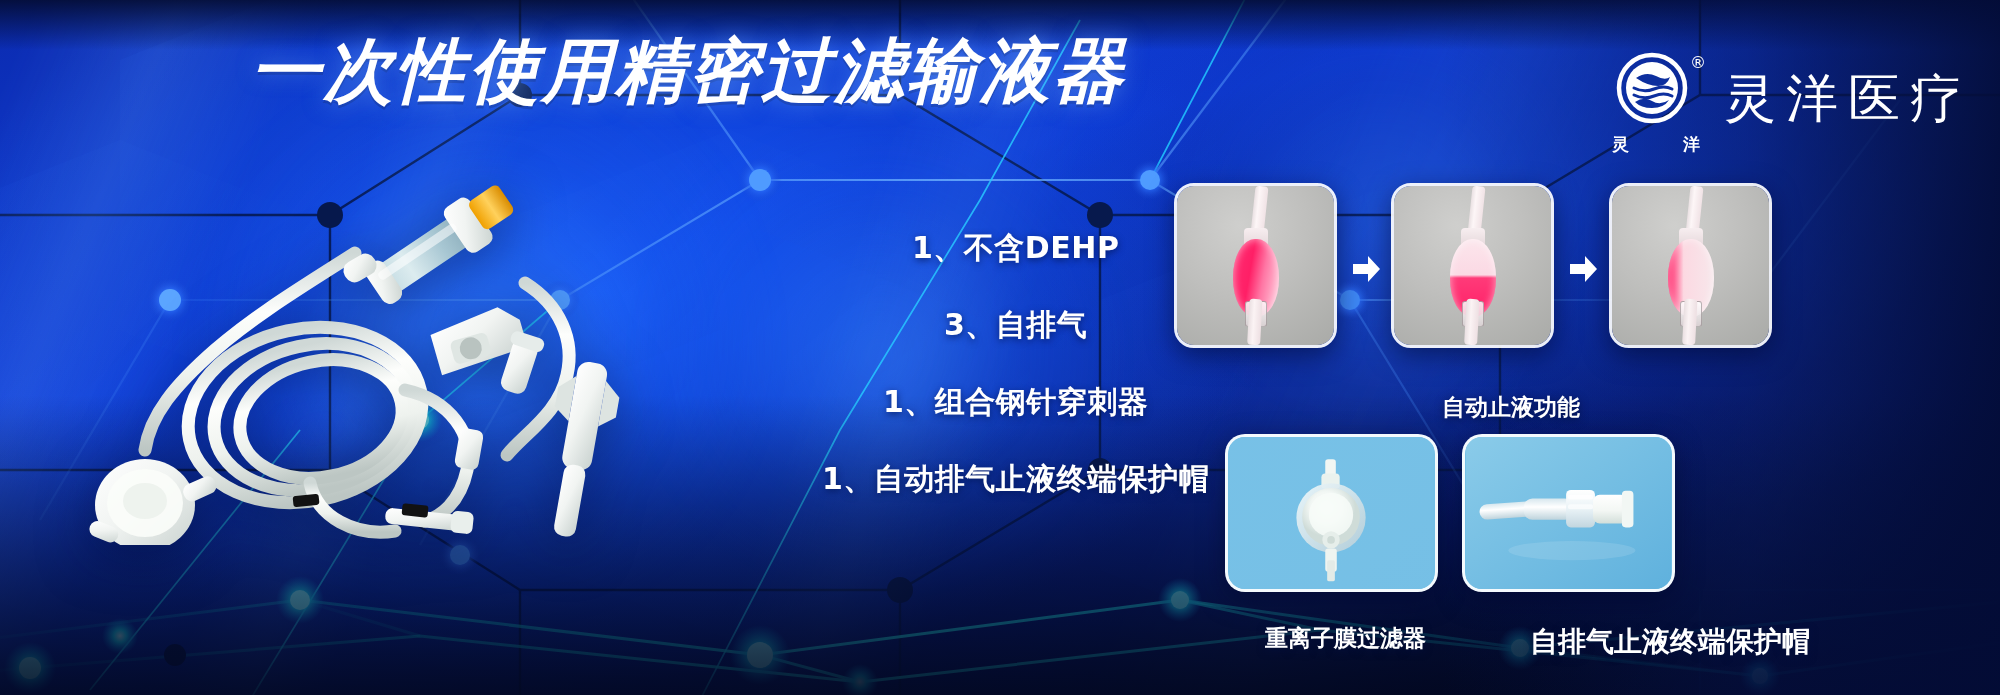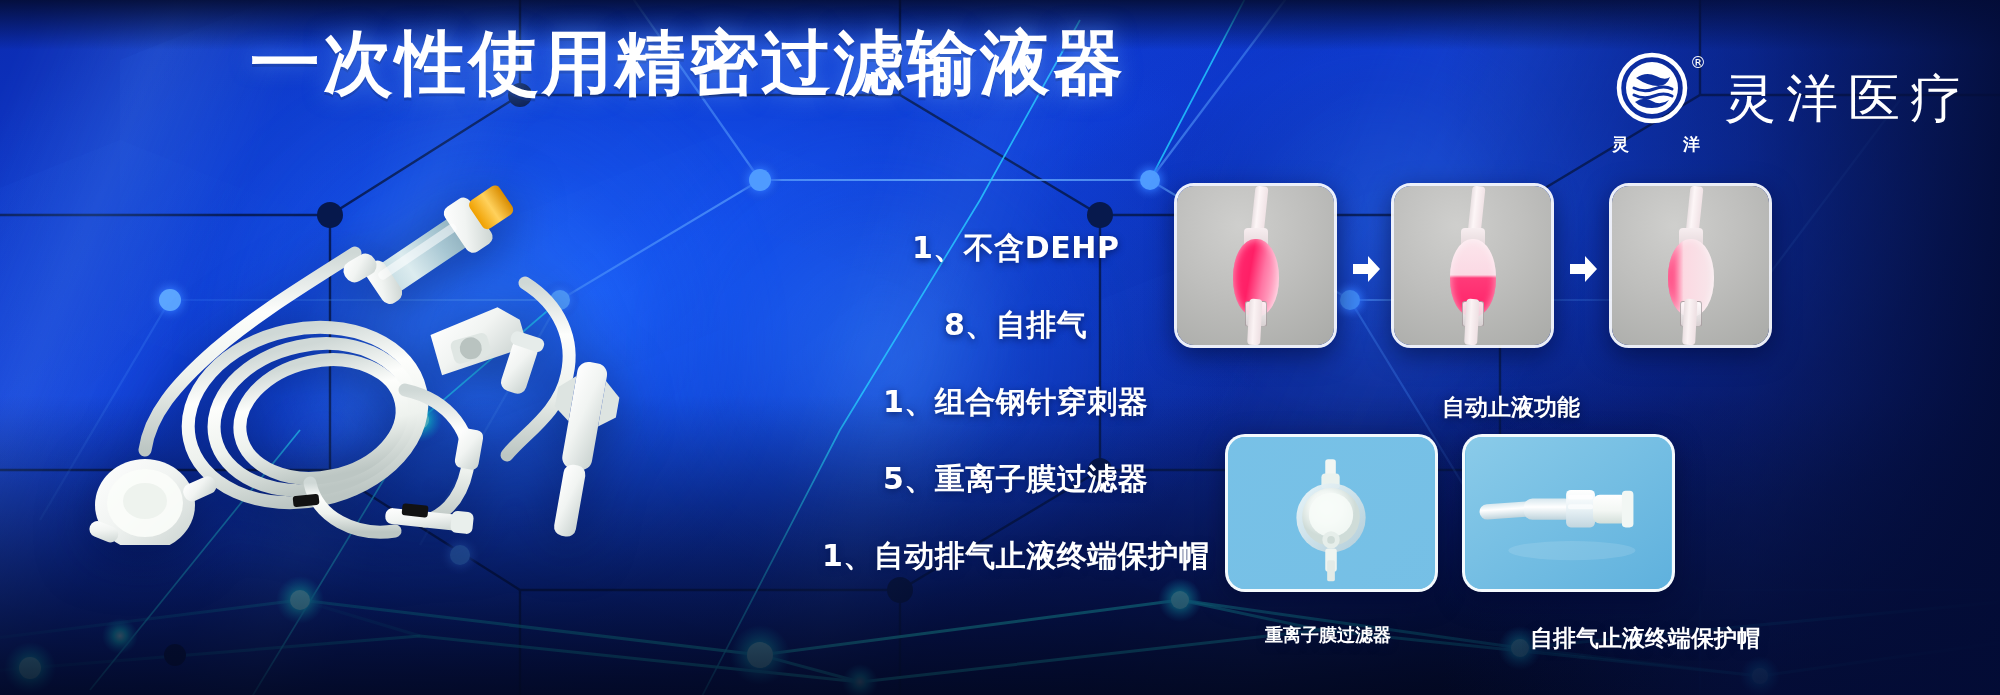--- a/index.html
+++ b/index.html
@@ -55,22 +55,23 @@
     position: absolute; left: 0; right: 0; top: 0; height: 50px;
     background: linear-gradient(180deg, rgba(3,10,42,0.85) 0%, rgba(3,10,42,0) 100%);
   }
   .rightvig {
     position: absolute; right: 0; top: 0; bottom: 0; width: 560px;
     background: linear-gradient(270deg, rgba(3,12,55,0.92) 0%, rgba(5,18,80,0.45) 45%, rgba(6,24,110,0) 100%);
   }
 
   
   .title-wrap {
-    position: absolute; left: 250px; top: 28px;
+    position: absolute; left: 250px; top: 36px;
     z-index: 40;
+    font-style: italic;
   }
   .main-title {
     font-size: 70px;
     line-height: 1;
     font-weight: 900;
     color: #ffffff;
     letter-spacing: 3px;
     font-family: "DejaVu Sans", "Liberation Sans", sans-serif;
     text-shadow: 0 0 22px rgba(120,180,255,0.55), 0 3px 0 rgba(10,40,130,0.45);
     white-space: nowrap;
@@ -196,22 +197,22 @@
   
   .caption {
     position: absolute; z-index: 40;
     color: #ffffff; font-weight: 700;
     font-family: "DejaVu Sans", "Liberation Sans", sans-serif;
     text-shadow: 0 2px 8px rgba(2,14,60,0.85);
     white-space: nowrap;
     text-align: center;
   }
   .cap-stop { left: 1442px; top: 392px; font-size: 23px; }
-  .cap-filter { left: 1265px; top: 623px; font-size: 18px; }
-  .cap-cap { left: 1530px; top: 623px; font-size: 23px; }
+  .cap-filter { left: 1265px; top: 623px; font-size: 23px; }
+  .cap-cap { left: 1530px; top: 623px; font-size: 28px; }
 </style>
 </head>
 <body>
 
 <div id="banner">
 
   <div class="bg-layer">
     <div class="glowblob g1"></div>
     <div class="glowblob g2"></div>
     <div class="glowblob g3"></div>
@@ -357,23 +358,22 @@
         <span>洋</span>
       </div>
     </div>
     <div class="logo-text">
       <div class="logo-cn">灵洋医疗</div>
     </div>
   </div>
 
   <div class="features">
     <div class="feature-item">1、不含DEHP</div>
-    <div class="feature-item">8、自排气</div>
+    <div class="feature-item">3、自排气</div>
     <div class="feature-item">1、组合钢针穿刺器</div>
-    <div class="feature-item">5、重离子膜过滤器</div>
     <div class="feature-item">1、自动排气止液终端保护帽</div>
   </div>
 
   <div class="product-left">
     <svg width="640" height="380" viewBox="0 0 640 380">
       <defs>
         <linearGradient id="tubeG" x1="0" y1="0" x2="0" y2="1">
           <stop offset="0%" stop-color="#cfd8d6"></stop>
           <stop offset="30%" stop-color="#fdfefc"></stop>
           <stop offset="62%" stop-color="#eef2ee"></stop>

